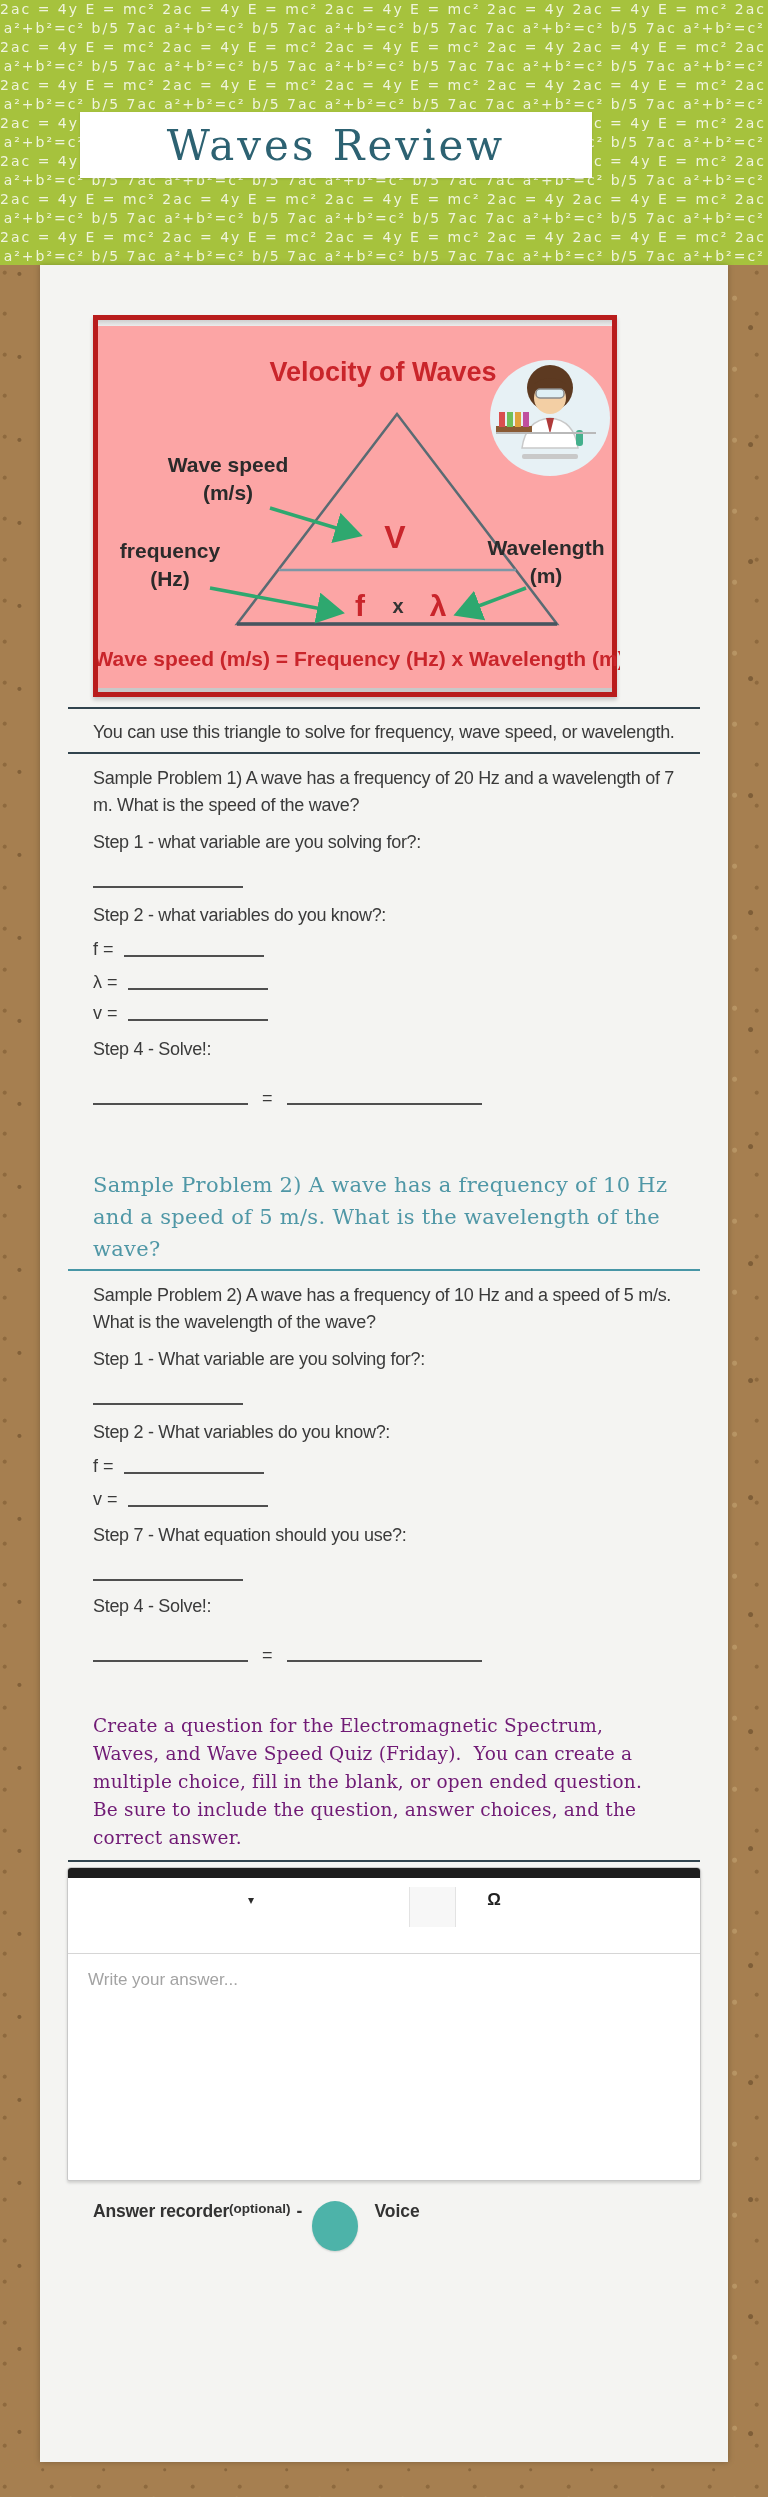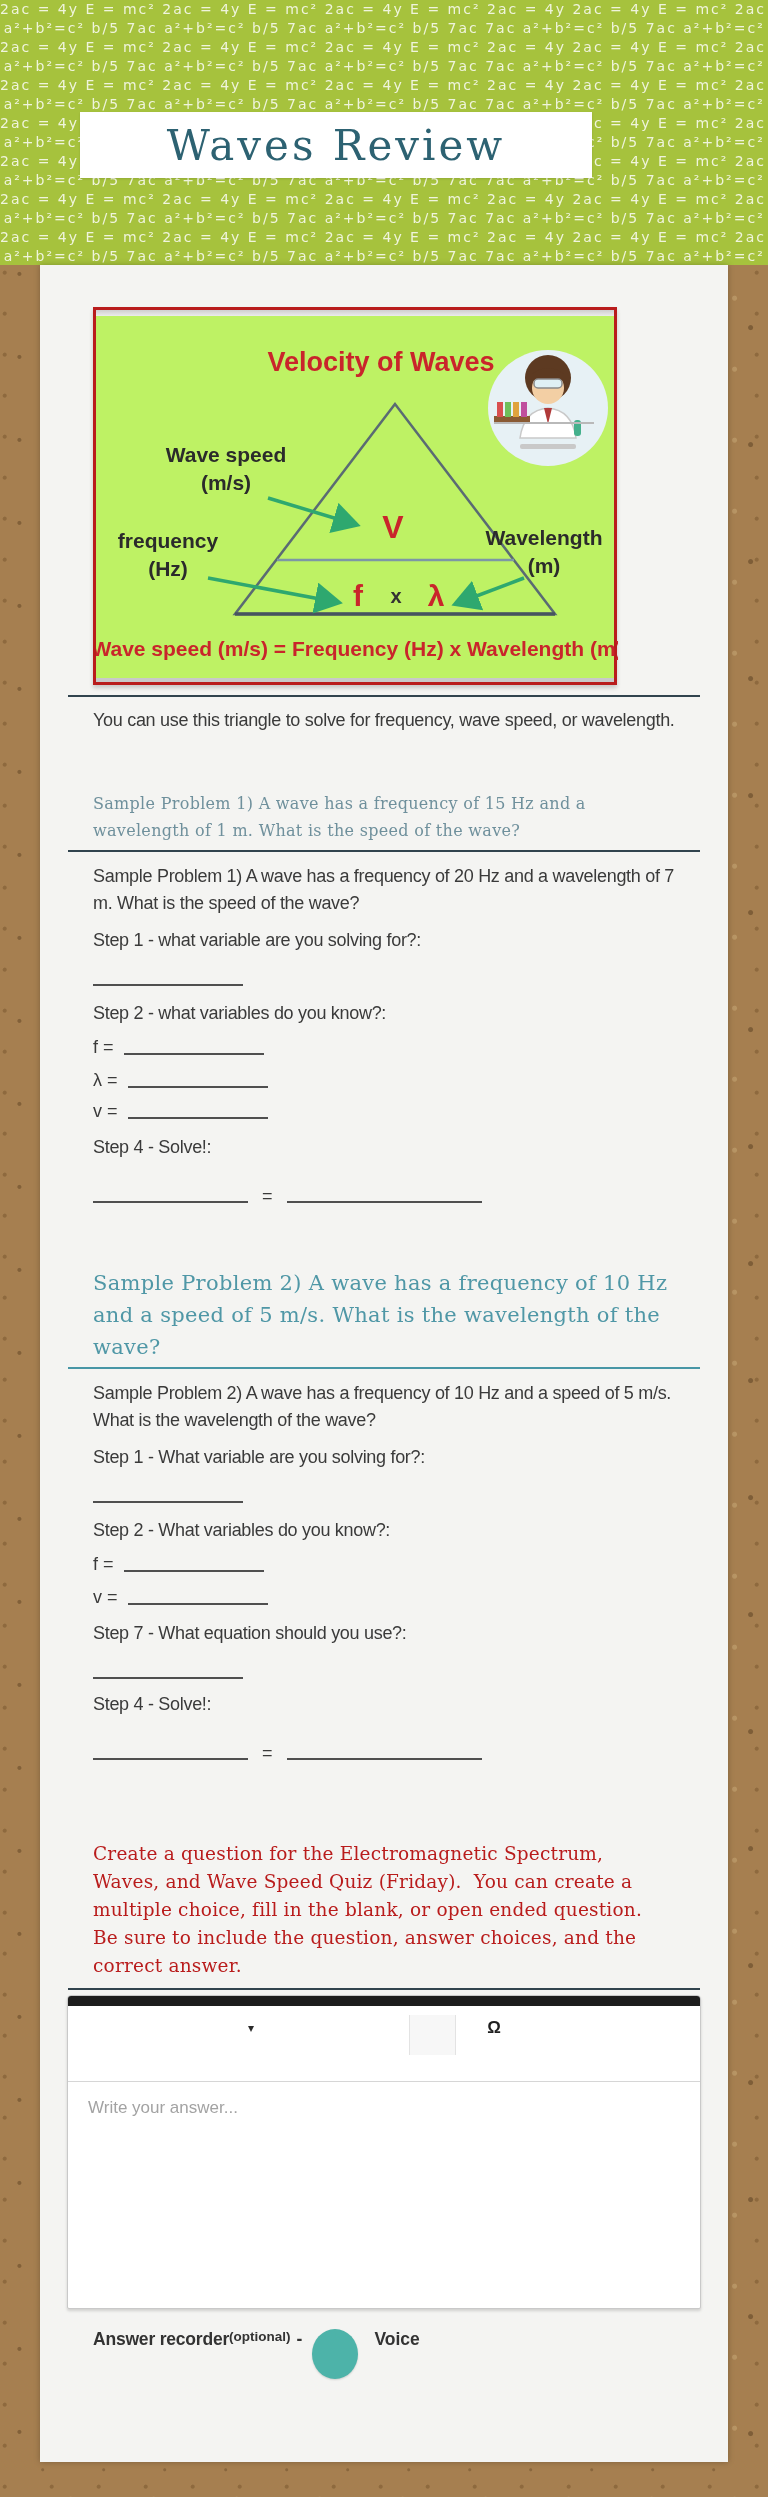--- a/index.html
+++ b/index.html
@@ -28,21 +28,21 @@
                   letter-spacing:3px; color:#2d6272; }
 
   
   .card { width:688px; height:2197px; margin:0 auto; background:#f4f4f2;
           padding:30px 53px 36px 53px; box-shadow:0 0 6px rgba(0,0,0,.25); position:relative; }
 
   .section-heading { font-family:"DejaVu Serif", serif; font-weight:400; font-size:21px;
                      color:#5c8191; letter-spacing:.5px; line-height:27px; }
 
   
-  .img-block { margin-top:12px; width:524px; background:#bef264; border:3px solid #b91c1c;
+  .img-block { margin-top:20px; width:524px; background:#fca5a5; border:5px solid #b91c1c;
                box-shadow:0 3px 4px rgba(0,0,0,.18); }
   .img-topstrip { height:6px; background:linear-gradient(#cfcfcf,#ececec); }
   .img-botstrip { height:4px; background:#c9c9c9; }
 
   .hr-dark { border:none; border-top:2px solid #31444e; margin:10px -25px 0 -25px; }
   .hr-teal { border:none; border-top:2px solid #4796a6; margin:4px -25px 0 -25px; }
 
   .body-text { font-size:18px; letter-spacing:-.3px; line-height:27px; color:#3a3a3a; }
   .caption { margin-top:10px; }
 
@@ -56,22 +56,22 @@
   .blank { display:inline-block; border-bottom:2px solid #4f4f4f; height:14px; }
   .blank-standalone { display:block; width:150px; margin-top:18px; height:14px; }
   .var-row { margin-top:10px; display:flex; align-items:flex-end; }
   .var-row .blank { width:140px; margin-left:10px; margin-bottom:3px; }
   .var-label { font-size:18px; color:#3a3a3a; }
   .eq-row { margin-top:22px; display:flex; align-items:flex-end; height:20px; }
   .eq-row .b1 { width:155px; }
   .eq-row .eq { margin:0 14px; font-size:18px; color:#3a3a3a; line-height:14px; }
   .eq-row .b2 { width:195px; }
 
-  .create-prompt { font-family:"DejaVu Serif", serif; font-weight:400; color:#b91c1c;
-                   font-size:18.5px; line-height:28px; letter-spacing:.2px; margin-top:80px;
+  .create-prompt { font-family:"DejaVu Serif", serif; font-weight:400; color:#701a75;
+                   font-size:18.5px; line-height:28px; letter-spacing:.2px; margin-top:50px;
                    white-space:pre-wrap; }
   .hr-create { border:none; border-top:2px solid #31444e; margin:8px -25px 0 -25px; }
 
   
   .editor { margin:5px -26px 0 -26px; background:#ffffff; border:1px solid #c9c9c9;
             border-radius:4px 4px 2px 2px; box-shadow:0 2px 3px rgba(0,0,0,.15); }
   .editor-topbar { height:10px; background:#1d1d1d; border-radius:3px 3px 0 0; }
   .editor-toolbar { height:76px; border-bottom:1px solid #d6d6d6; display:flex; align-items:flex-start; padding-top:9px; }
   .tb-dropdown { width:186px; display:flex; justify-content:flex-end; align-items:center;
                  height:26px; cursor:pointer; }
@@ -175,21 +175,20 @@
       <line x1="428" y1="262" x2="362" y2="287" stroke="#2ea86f" stroke-width="3.5" marker-end="url(#ah)"></line>
 
       <text x="261" y="340" font-size="21" font-weight="bold" fill="#c9252b" text-anchor="middle">Wave speed (m/s) = Frequency (Hz) x Wavelength (m)</text>
     </svg>
     <div class="img-botstrip"></div>
   </div>
 
   <hr class="hr-dark">
   <p class="body-text caption">You can use this triangle to solve for frequency, wave speed, or wavelength.</p>
 
-  <div class="prob-header">Sample Problem 1) A wave has a frequency of 15 Hz and a wavelength of 1 m. What is the speed of the wave?</div>
   <hr class="hr-dark" style="margin-top:6px">
 
   <p class="body-text q-text" style="">Sample Problem 1) A wave has a frequency of 20 Hz and a wavelength of 7 m. What is the speed of the wave?</p>
   <p class="body-text step-label" style="margin-top:10px">Step 1 - what variable are you solving for?:</p>
   <div class="blank blank-standalone"></div>
 
   <p class="body-text step-label" style="margin-top:14px">Step 2 - what variables do you know?:</p>
   <div class="var-row">
     <span class="var-label">f =</span>
     <span class="blank"></span>

